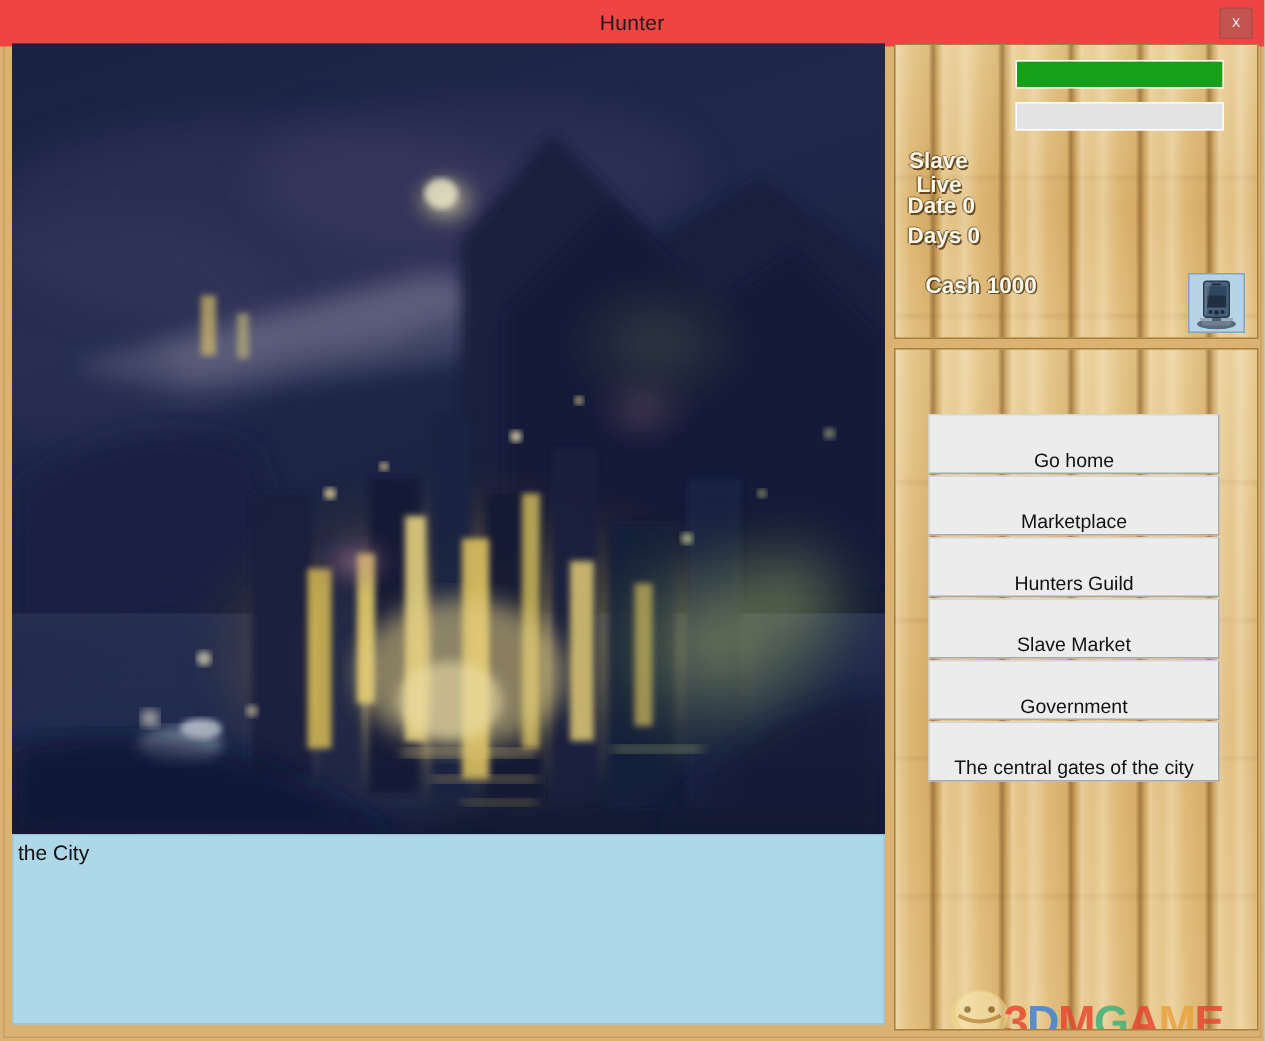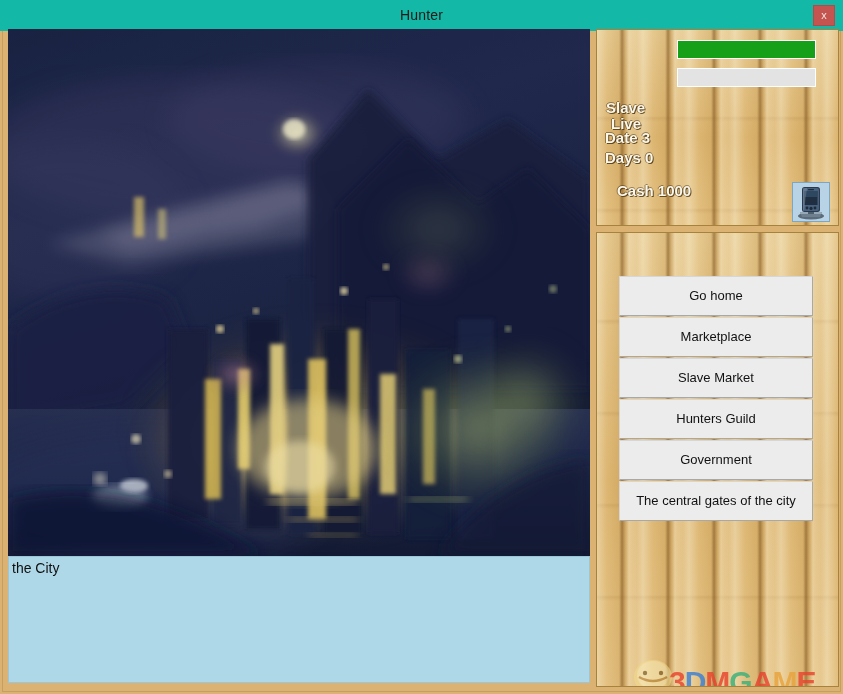--- a/index.html
+++ b/index.html
@@ -19,21 +19,21 @@
     overflow: hidden;
     box-sizing: border-box;
   }
 
   
   #title-bar {
     position: absolute;
     left: 0; top: 0;
     width: 843px;
     height: 31px;
-    background: #14b8a6;
+    background: #ef4444;
     box-sizing: border-box;
   }
   #title-text {
     position: absolute;
     left: 0; top: 0;
     width: 843px;
     line-height: 31px;
     text-align: center;
     font-size: 14px;
     color: #1a1a1a;
@@ -208,21 +208,21 @@
     position: absolute;
     left: 22px;
     top: 43px;
     width: 194px;
   }
   .menu-button {
     display: block;
     width: 194px;
     height: 40px;
     margin: 0 0 1px 0;
-    padding: 0;
+    padding: 11px;
     background: #ececec;
     border: 1px solid #a8a8a8;
     border-top-color: #d6d6d6;
     border-left-color: #d6d6d6;
     box-sizing: border-box;
     font-family: "Liberation Sans", sans-serif;
     font-size: 13px;
     color: #111111;
     text-align: center;
     line-height: 38px;
@@ -436,21 +436,21 @@
       <div id="label-live" class="stat-label">Live</div>
       <div id="bar-live" class="bar-track">
         <div class="bar-fill" style="width: 100%; background: rgb(22, 160, 26);"></div>
       </div>
 
       <div id="label-hunger" class="stat-label">Slave</div>
       <div id="bar-hunger" class="bar-track">
         <div class="bar-fill" style="width: 0%; background: rgb(22, 160, 26);"></div>
       </div>
 
-      <div id="label-date" class="stat-label">Date 3</div>
+      <div id="label-date" class="stat-label">Date 0</div>
       <div id="label-days" class="stat-label">Days 0</div>
       <div id="label-cash" class="stat-label">Cash 1000</div>
 
       <div id="pda-icon">
         <svg width="36" height="38" viewBox="0 0 36 38">
 
           <ellipse cx="18" cy="33" rx="13" ry="3.5" fill="#5b6b7a"></ellipse>
           <path d="M7,29 L29,29 L27,34 L9,34 Z" fill="#6e7f8f"></path>
           <path d="M7,29 L29,29 L28,31 L8,31 Z" fill="#97a8b5"></path>
 
@@ -470,22 +470,22 @@
 
           <path d="M10,5 L14,5 L11,28 L10,28 Z" fill="#ffffff" opacity="0.16"></path>
         </svg>
       </div>
     </div>
 
     <div id="menu-panel" class="bamboo">
       <div id="menu-list">
         <button class="menu-button">Go home</button>
         <button class="menu-button">Marketplace</button>
+        <button class="menu-button">Hunters Guild</button>
         <button class="menu-button">Slave Market</button>
-        <button class="menu-button">Hunters Guild</button>
         <button class="menu-button">Government</button>
         <button class="menu-button">The central gates of the city</button>
       </div>
 
       <div id="watermark">
         <svg id="watermark-logo" viewBox="0 0 56 52">
           <ellipse cx="28" cy="20" rx="19" ry="17" fill="#f2d98a"></ellipse>
           <ellipse cx="28" cy="18" rx="16" ry="14" fill="#f7e8b2"></ellipse>
           <path d="M14,20 Q28,28 42,20" stroke="#b07a2a" stroke-width="2.5" fill="none"></path>
           <circle cx="20" cy="16" r="2.2" fill="#6b4a16"></circle>

